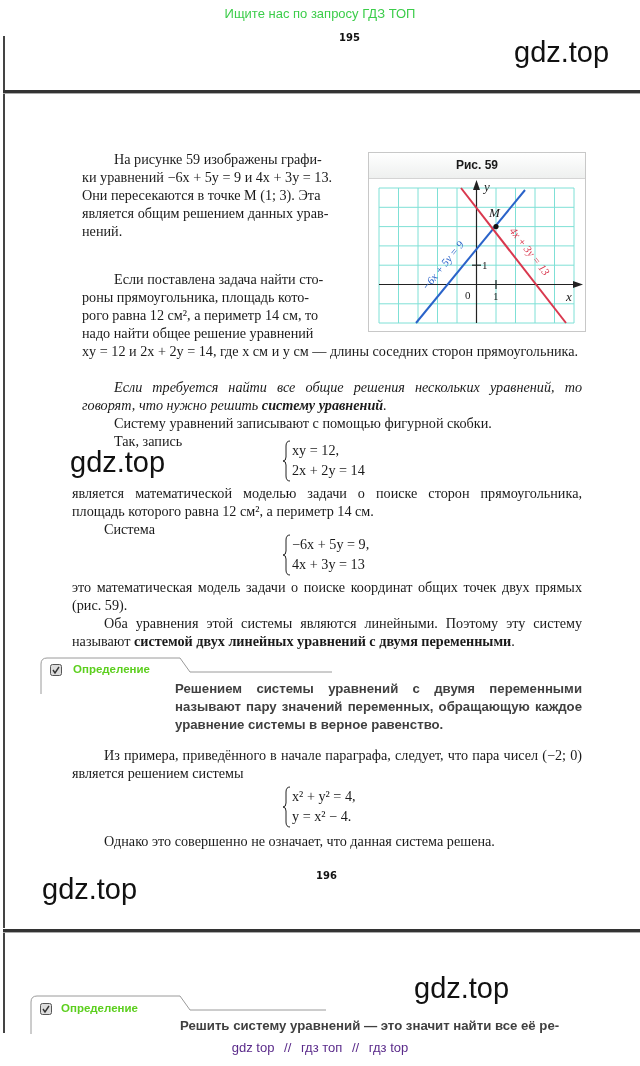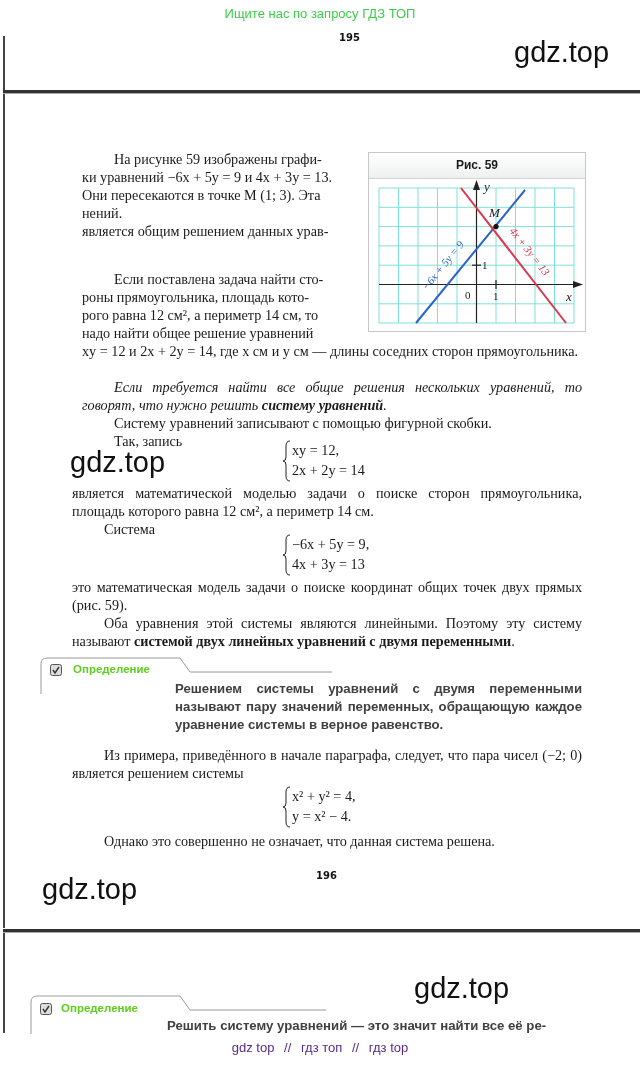--- a/index.html
+++ b/index.html
@@ -81,22 +81,22 @@
     <text x="120" y="38" font-family="Liberation Serif, serif" font-style="italic" font-size="13" fill="#222">M</text>
     <text font-family="Liberation Serif, serif" font-style="italic" font-size="11" fill="#2a63c9" transform="translate(58,112) rotate(-51)">−6x + 5y = 9</text>
     <text font-family="Liberation Serif, serif" font-style="italic" font-size="11" fill="#d9384e" transform="translate(140,52) rotate(52)">4x + 3y = 13</text>
   </svg>
 </div>
 
 <div class="abs p" style="top:150px;left:82px;width:270px;text-align:left;">
   <div class="indent">На рисунке 59 изображены графи-</div>
   <div>ки уравнений −6x + 5y = 9 и 4x + 3y = 13.</div>
   <div>Они пересекаются в точке M (1; 3). Эта</div>
+  <div>является общим решением данных урав-</div>
   <div>нений.</div>
-  <div>является общим решением данных урав-</div>
 </div>
 
 <div class="abs p" style="top:270px;left:82px;width:270px;text-align:left;">
   <div class="indent">Если поставлена задача найти сто-</div>
   <div>роны прямоугольника, площадь кото-</div>
   <div>рого равна 12 см², а периметр 14 см, то</div>
   <div>надо найти общее решение уравнений</div>
 </div>
 <div class="abs p" style="top:342px;left:82px;width:500px;">xy = 12 и 2x + 2y = 14, где x см и y см — длины соседних сторон прямоугольника.</div>
 
@@ -162,21 +162,21 @@
 <div class="abs" style="top:994px;left:30px;width:300px;height:40px;">
   <svg width="300" height="40" style="position:absolute;left:0;top:0;">
     <path d="M1,40 L1,8 Q1,2 7,2 L150,2 L160,16 L296,16" fill="none" stroke="#9a9a9a" stroke-width="1"></path>
   </svg>
   <svg style="position:absolute;left:10px;top:9px;" width="12" height="12" viewBox="0 0 12 12">
     <rect x="0.5" y="0.5" width="11" height="11" rx="2" fill="#ddd" stroke="#555"></rect>
     <path d="M3,6 L5,9 L9,3" fill="none" stroke="#333" stroke-width="1.4"></path>
   </svg>
   <div class="def-tab" style="position:absolute;left:31px;top:8px;">Определение</div>
 </div>
-<div class="abs def-text" style="top:1017px;left:167px;width:420px;white-space:nowrap;">Решить систему уравнений — это значит найти все её ре-</div>
+<div class="abs def-text" style="top:1017px;left:180px;width:420px;white-space:nowrap;">Решить систему уравнений — это значит найти все её ре-</div>
 
 <div class="abs footer-links">
   <span>gdz top</span>
   <span class="sep">//</span>
   <span>гдз топ</span>
   <span class="sep">//</span>
   <span>гдз top</span>
 </div>
 
 </body></html>

